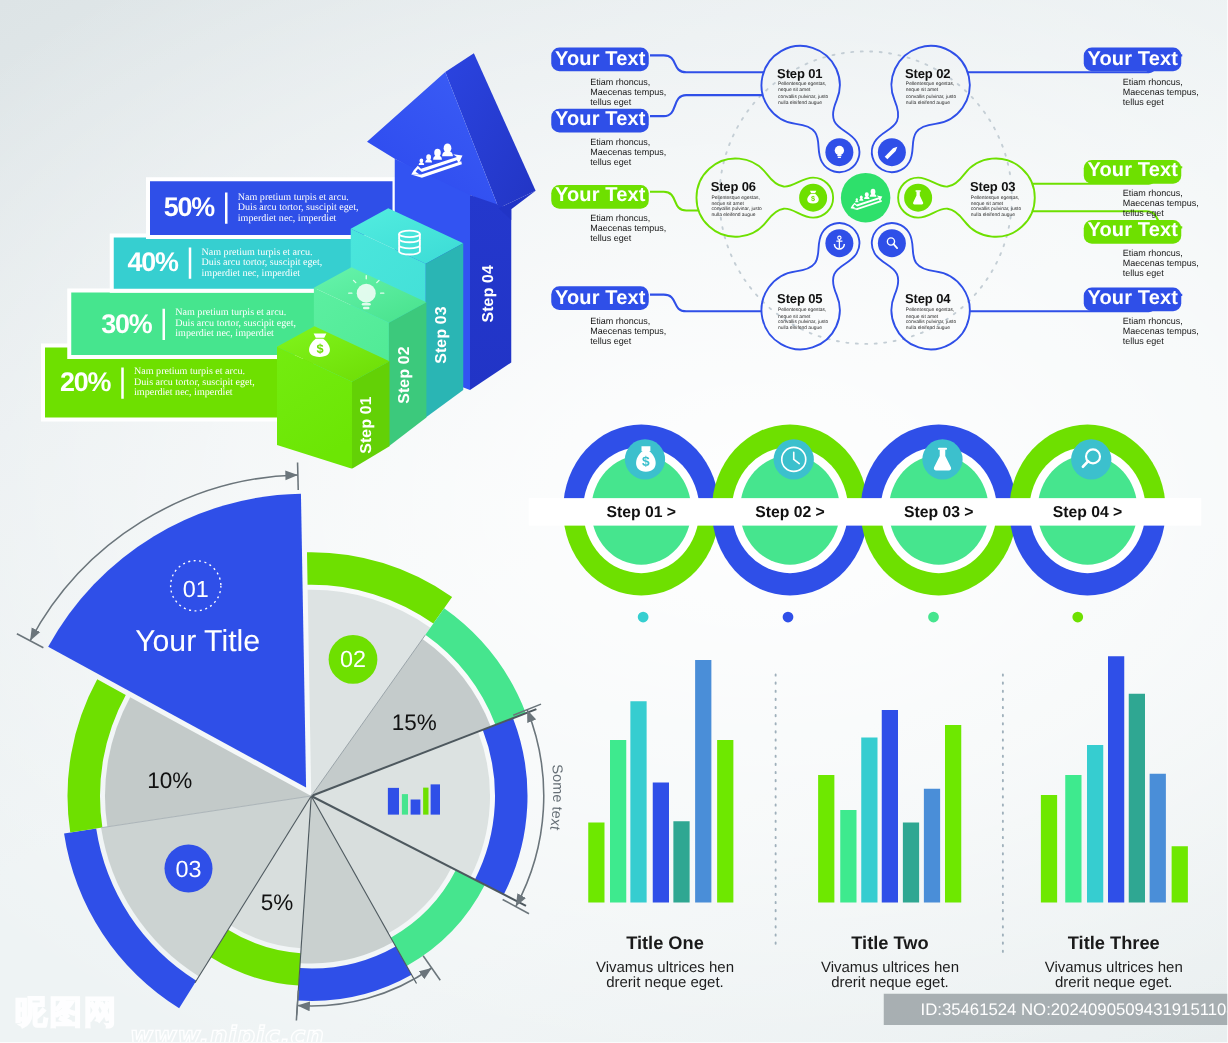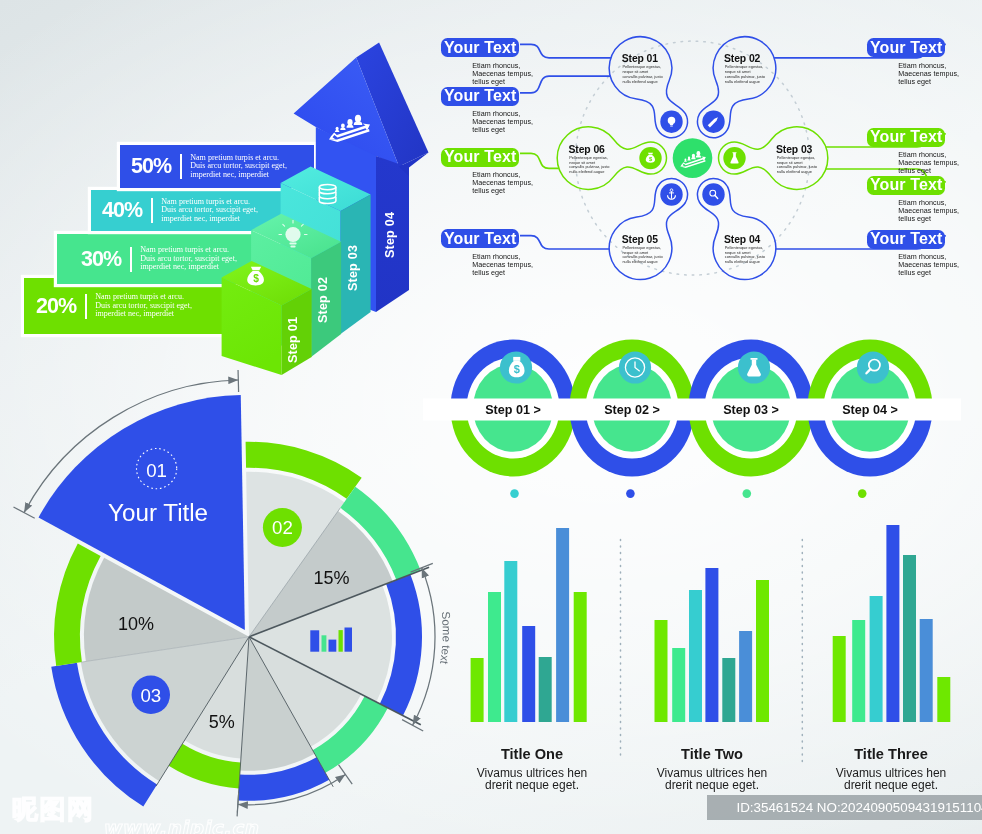--- a/index.html
+++ b/index.html
@@ -29,21 +29,21 @@
 
   .band{position:absolute;display:flex;align-items:center;box-sizing:border-box;
         box-shadow:0 0 0 3.2px #ffffff;}
   .band .bpct{color:#fff;font-weight:bold;font-size:21.5px;letter-spacing:-1px;}
   .band .bdiv{display:block;width:2.2px;background:#fff;height:25px;margin:0 8px 0 9px;flex:none;}
   .band .btxt{color:#fff;font-size:8.05px;line-height:8.6px;letter-spacing:0px;}
   .band .btxt i{display:block;font-style:normal;white-space:nowrap;font-family:Liberation Serif, serif;}
   .band50{left:120px;top:145px;width:194px;height:43px;background:#2f4fe8;z-index:6;padding-left:11px;}
   .band40{left:91px;top:190px;width:195px;height:41px;background:#36cfd0;z-index:5;padding-left:11px;}
   .band30{left:57px;top:234px;width:195px;height:50px;background:#46e58e;z-index:4;padding-left:24px;}
-  .band20{left:24px;top:278px;width:215px;height:56px;background:#6ee000;z-index:3;padding-left:12px;}
+  .band20{left:36px;top:278px;width:215px;height:56px;background:#6ee000;z-index:3;padding-left:12px;}
 
 </style>
 </head>
 <body>
 
 <div id="stage">
 
   <svg class="abs" id="staircase" style="left:0;top:0;z-index:10;" width="440" height="375" viewBox="0 0 440 375">
     <defs>
       <linearGradient id="gArrowF" x1="0" y1="1" x2="0.8" y2="0">

